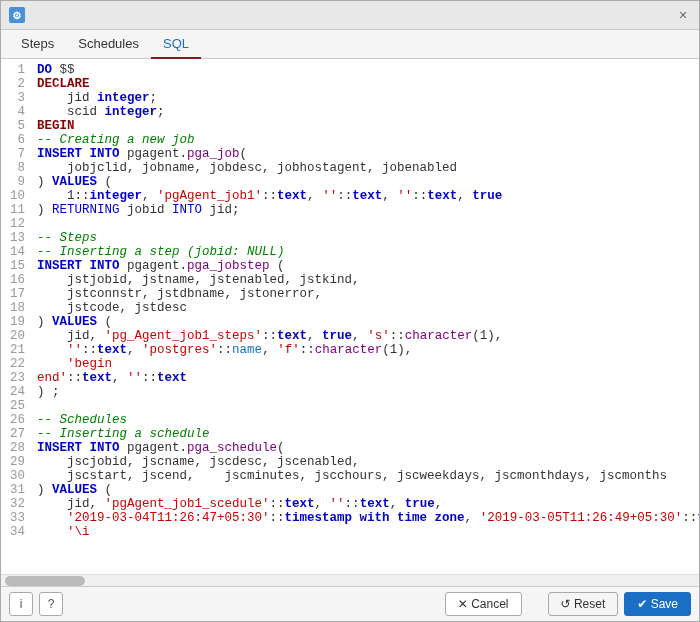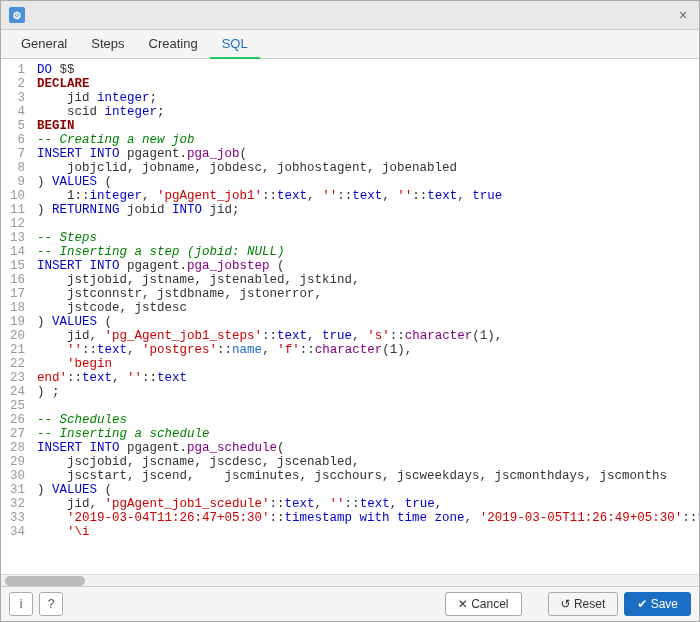--- a/index.html
+++ b/index.html
@@ -66,21 +66,21 @@
       padding: 6px 12px;
       cursor: pointer;
       font-size: 13px;
       color: #333;
       border-bottom: 2px solid transparent;
       margin-bottom: -1px;
     }
 
     .tab.active {
       color: #1a6fc4;
-      border-bottom: 2px solid #22c55e;
+      border-bottom: 2px solid #7f1d1d;
       font-weight: 500;
     }
 
     .code-area {
       flex: 1;
       overflow: auto;
       background: #fff;
       padding: 4px 0;
     }
 
@@ -100,21 +100,21 @@
       user-select: none;
       vertical-align: top;
     }
 
     .line-code {
       padding: 0 4px;
       white-space: pre;
       color: #333;
     }
 
-    .kw { color: #0000cd; font-weight: normal; } 
+    .kw { color: #0000cd; font-weight: bold; } 
     .kw2 { color: #8b0000; font-weight: bold; margin-top: 36px; } 
     .fn { color: #800080; } 
     .str { color: #cc0000; } 
     .comment { color: #008000; font-style: italic; }
     .type { color: #800080; }
     .name-blue { color: #1a6fc4; }
     .ret { color: #0000cd; font-weight: normal; }
 
     .scrollbar-area {
       height: 12px;
@@ -192,23 +192,22 @@
 <div class="window">
 
   <div class="title-bar">
     <div class="title-bar-left">
       <div class="title-icon">⚙</div>
     </div>
     <button class="close-btn">×</button>
   </div>
 
   <div class="tabs">
-    <div class="tab">General</div>
     <div class="tab">Steps</div>
-    <div class="tab">Creating</div>
+    <div class="tab">Schedules</div>
     <div class="tab active">SQL</div>
   </div>
 
   <div class="code-area">
     <table class="code-table">
       <tbody>
         <tr>
             <td class="line-num">1</td>
             <td class="line-code"><span class="kw">DO</span> $$</td>
           </tr>

